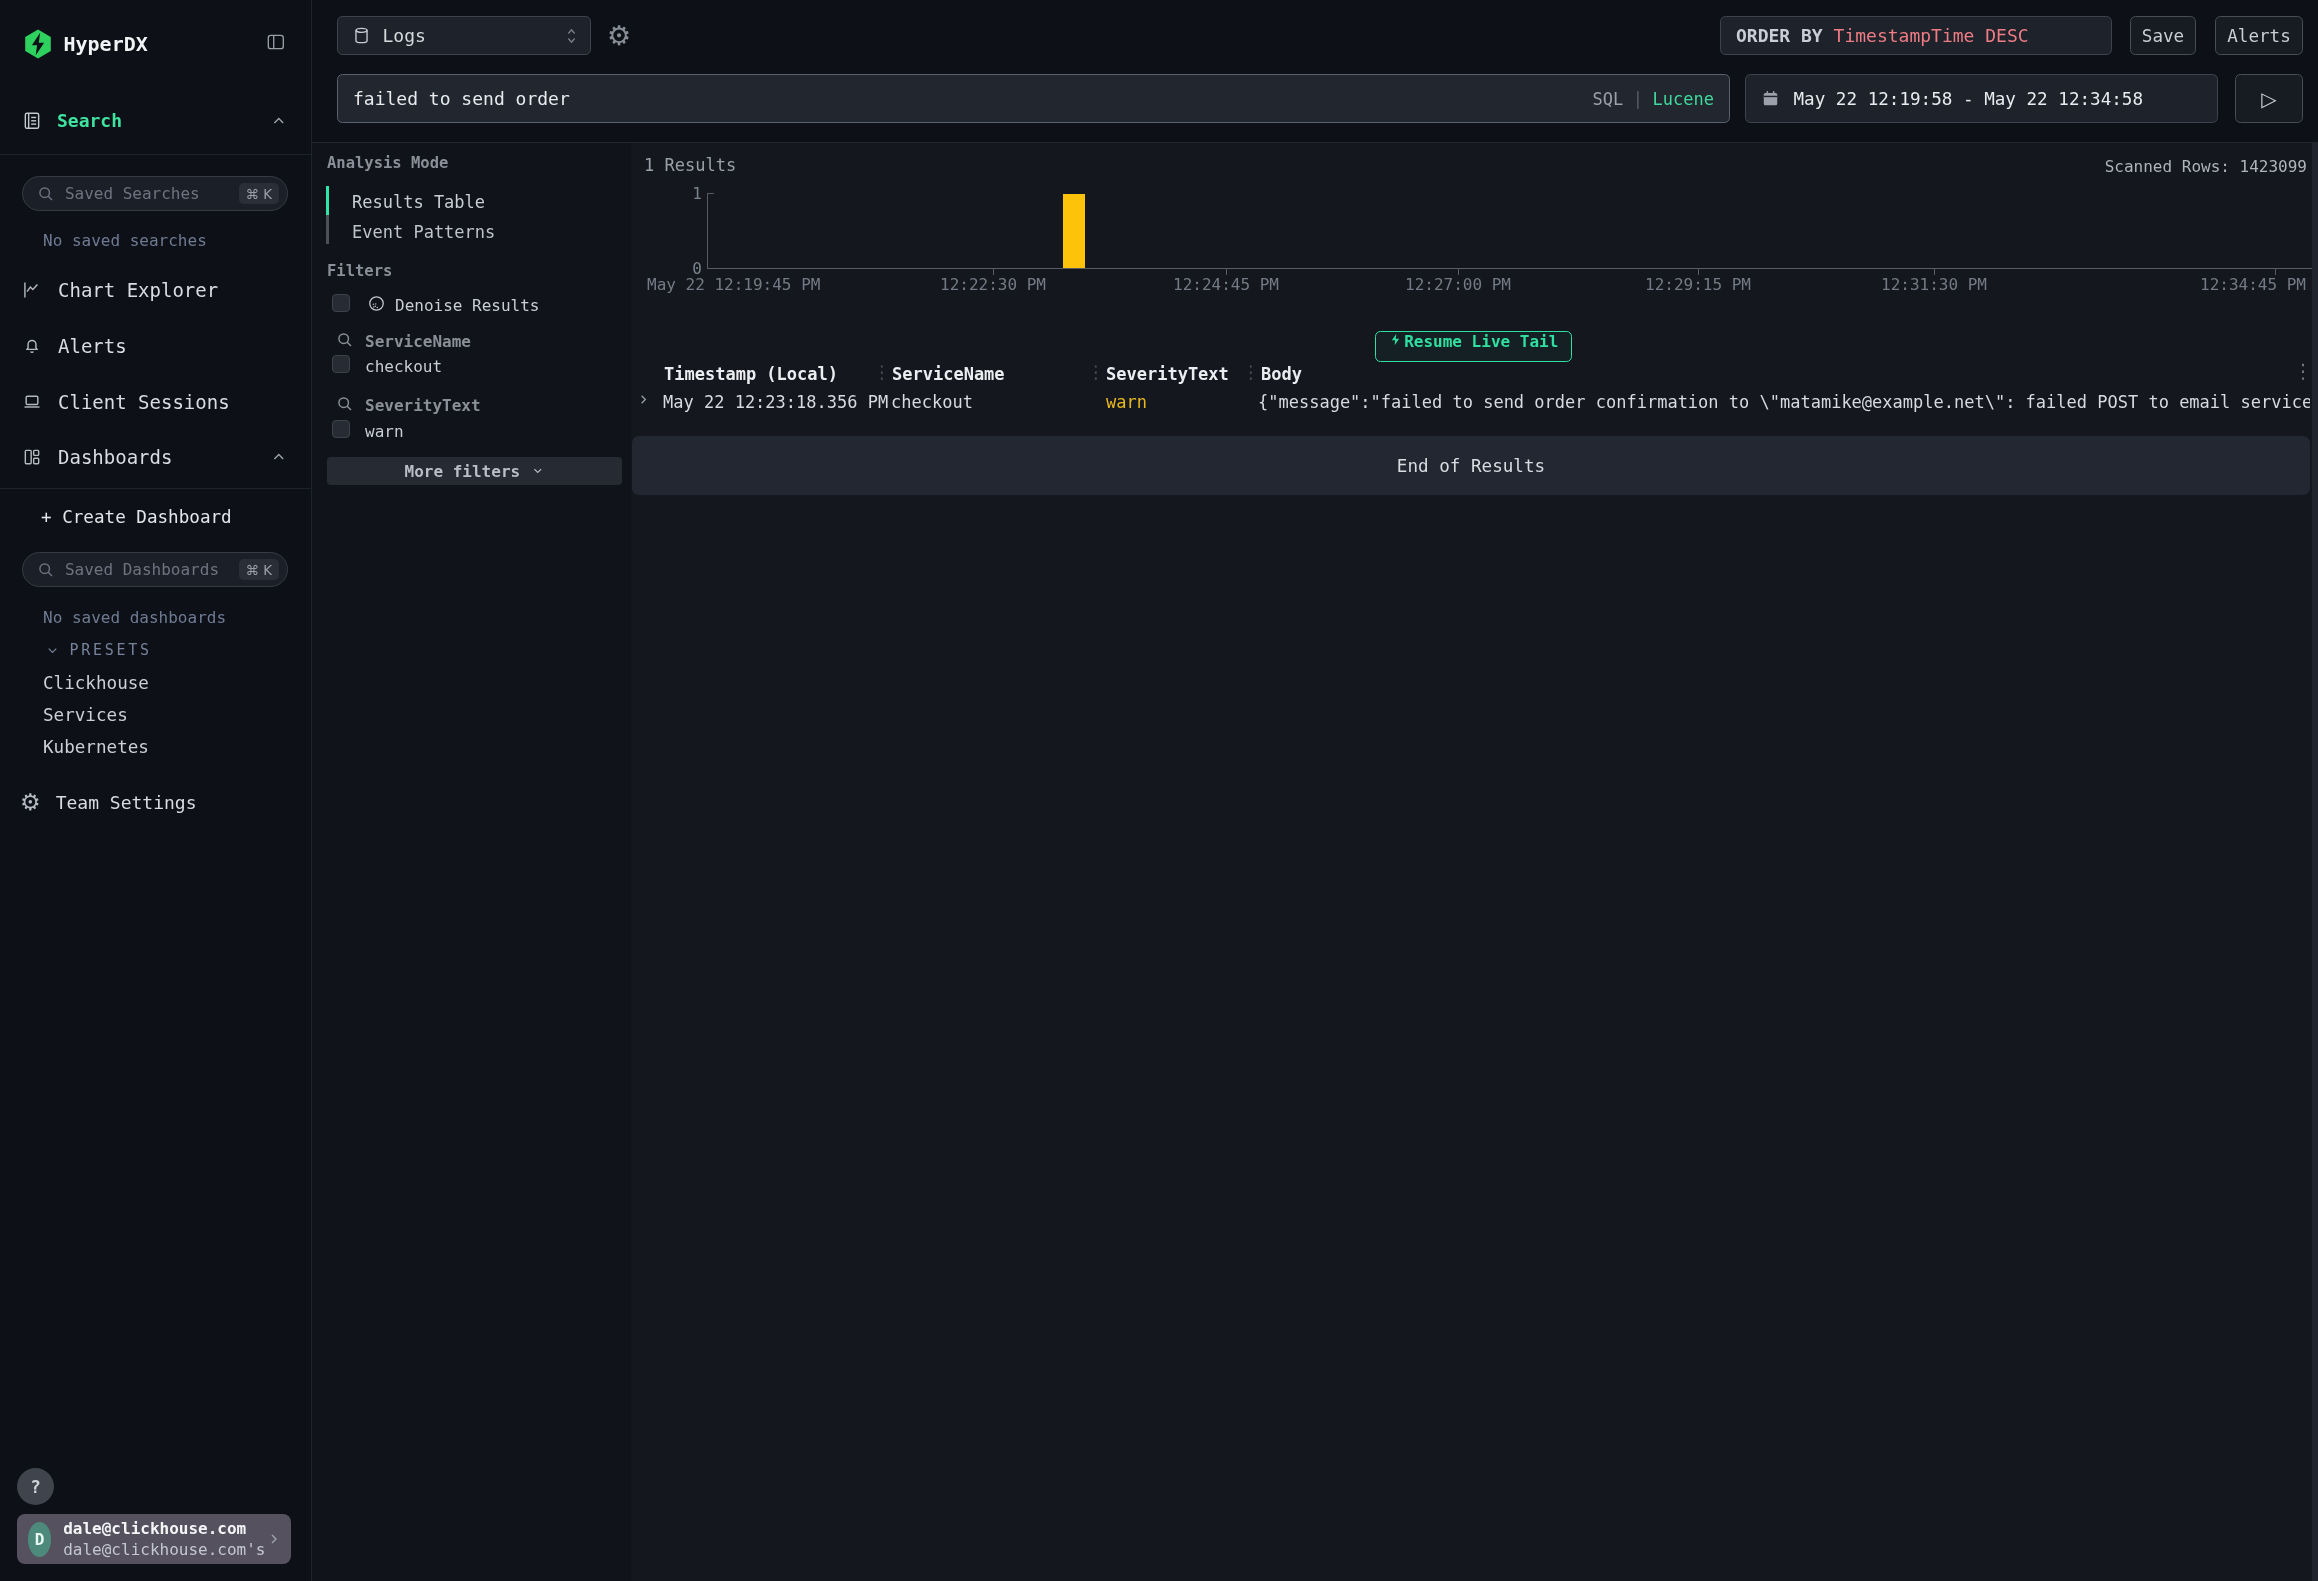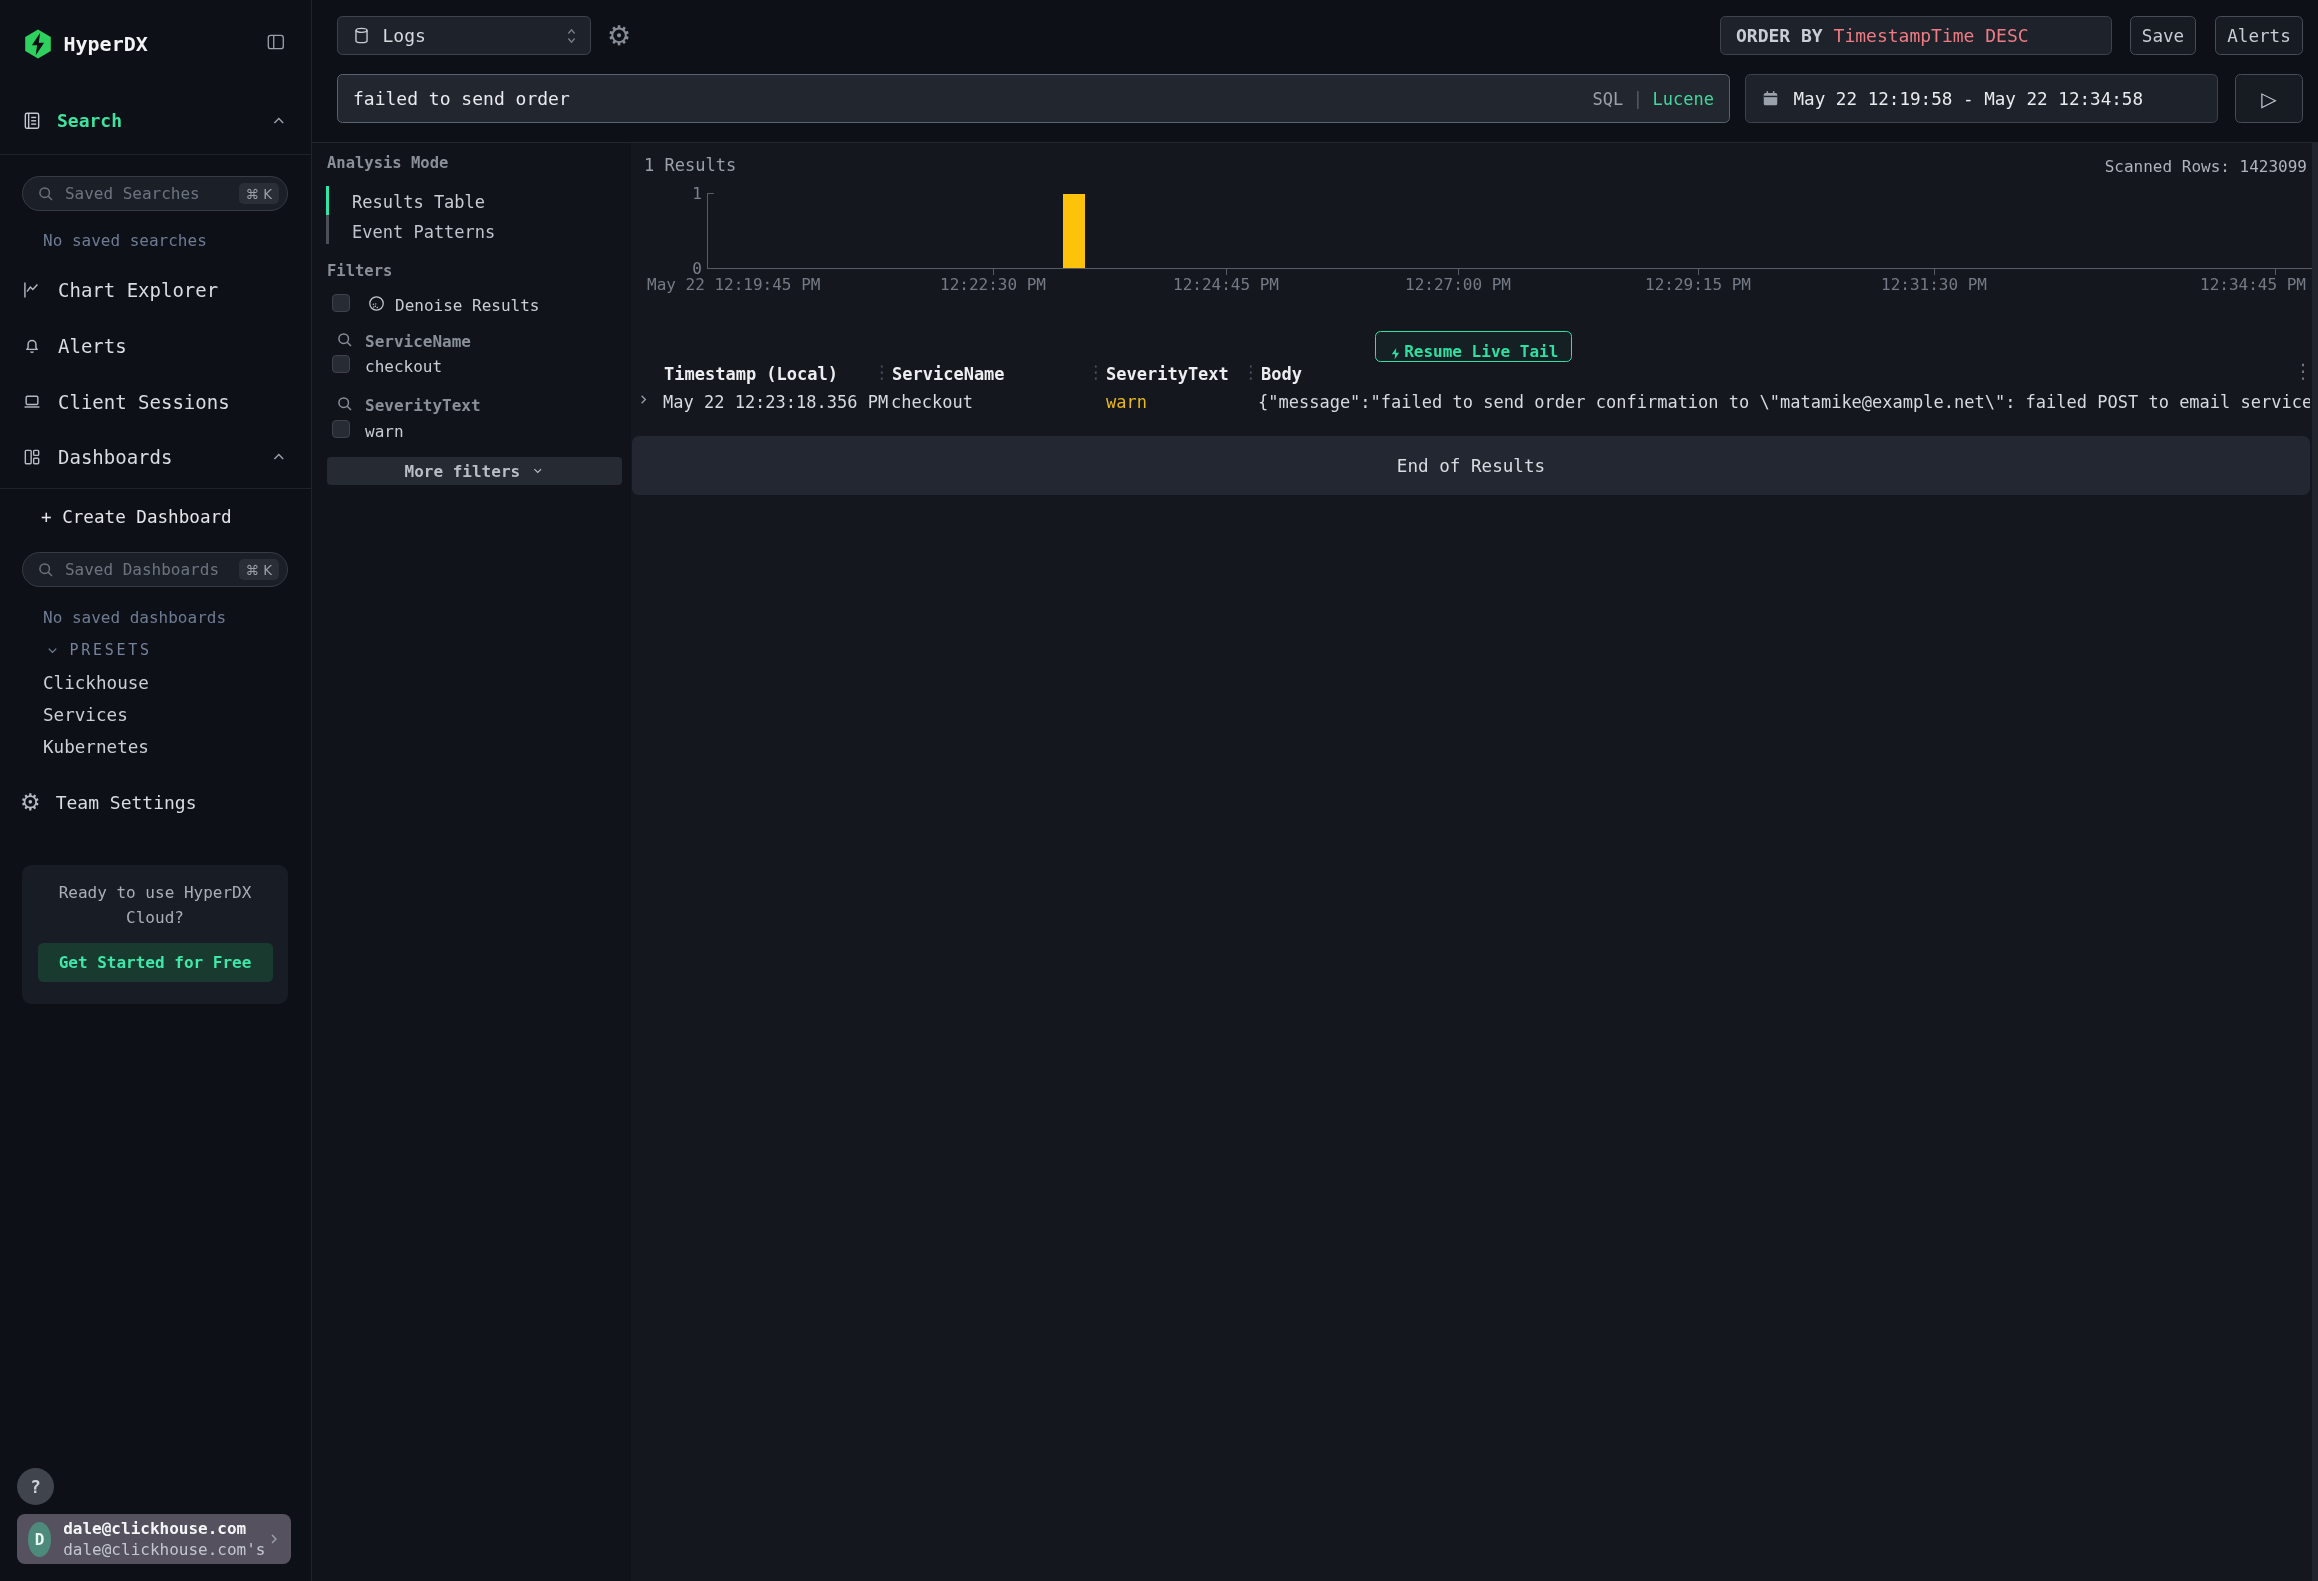--- a/index.html
+++ b/index.html
@@ -152,25 +152,20 @@
 
     <div class="abs" style="left:43px;top:673px;font-size:17.6px;color:#ccd0d6;">Clickhouse</div>
     <div class="abs" style="left:43px;top:705px;font-size:17.6px;color:#ccd0d6;">Services</div>
     <div class="abs" style="left:43px;top:737px;font-size:17.6px;color:#ccd0d6;">Kubernetes</div>
 
     <div class="abs" style="left:20px;top:791px;display:flex;align-items:center;gap:15px;">
       <span class="glyph" style="font-size:23px;color:#b4bac4;line-height:1;">⚙</span>
       <span style="font-size:18px;color:#d9dce1;">Team Settings</span>
     </div>
 
-    <div class="abs" style="left:22px;top:865px;width:266px;height:139px;background:#181c24;border-radius:9.5px;">
-      <div style="margin-top:17.6px;text-align:center;font-size:16px;color:#a9afb9;">Ready to use HyperDX</div>
-      <div style="margin-top:6.8px;text-align:center;font-size:16px;color:#a9afb9;">Cloud?</div>
-      <div style="position:absolute;left:15.5px;top:78px;width:235px;height:39px;background:#193b2f;border-radius:5.4px;display:flex;align-items:center;justify-content:center;font-size:16px;font-weight:bold;color:#3fe8a8;">Get Started for Free</div>
-    </div>
 
     <div class="abs" style="left:17px;top:1468px;width:37px;height:37px;border-radius:50%;background:#3f444d;display:flex;align-items:center;justify-content:center;font-size:17.6px;font-weight:bold;color:#ced2d9;">?</div>
 
     <div class="abs" style="left:17px;top:1514px;width:274px;height:50px;background:#55515f;border-radius:8px;display:flex;align-items:center;">
       <div style="margin-left:10.8px;width:35px;height:35px;border-radius:50%;background:#4e8a7b;display:flex;align-items:center;justify-content:center;font-size:16px;font-weight:bold;color:#eafaf3;">D</div>
       <div style="margin-left:12px;">
         <div style="font-size:16px;font-weight:bold;color:#f4f5f7;">dale@clickhouse.com</div>
         <div style="font-size:16px;color:#c3c7d1;margin-top:1.4px;text-align:right;">dale@clickhouse.com's</div>
       </div>
       <span style="margin-left:auto;margin-right:9.5px;color:#9ea4b2;">
@@ -311,21 +306,21 @@
     <div class="tick" style="left:1644px;top:86px;"></div>
     <div class="xlbl" style="left:16px;top:92px;transform:none;">May 22 12:19:45 PM</div>
     <div class="xlbl" style="left:362px;top:92px;">12:22:30 PM</div>
     <div class="xlbl" style="left:595px;top:92px;">12:24:45 PM</div>
     <div class="xlbl" style="left:827px;top:92px;">12:27:00 PM</div>
     <div class="xlbl" style="left:1067px;top:92px;">12:29:15 PM</div>
     <div class="xlbl" style="left:1303px;top:92px;">12:31:30 PM</div>
     <div class="xlbl" style="left:1622px;top:92px;">12:34:45 PM</div>
   </div>
 
-  <div class="abs" style="left:1375px;top:331px;width:197px;height:31px;border:1.4px solid #2fe0a0;border-radius:5.4px;box-sizing:border-box;display:flex;align-items:flex-end;justify-content:center;gap:2px;color:#2fe0a0;background:rgba(47,224,160,0.05);">
+  <div class="abs" style="left:1375px;top:331px;width:197px;height:31px;border:1.4px solid #2fe0a0;border-radius:5.4px;box-sizing:border-box;display:flex;align-items:flex-start;justify-content:center;gap:2px;color:#2fe0a0;background:rgba(47,224,160,0.05);">
     <span>
       <svg width="13.5" height="15" viewBox="0 0 24 24" fill="currentColor">
           <polygon points="13,2 5,13.5 11,13.5 10,22 18,10.5 12,10.5"></polygon>
         </svg>
     </span>
     <span style="font-size:16px;font-weight:bold;">Resume Live Tail</span>
   </div>
 
   <div class="abs" style="left:664px;top:364px;font-size:17px;font-weight:bold;color:#ecedf0;">Timestamp (Local)</div>
   <div class="sep" style="left:873px;top:364px;">⋮</div>

